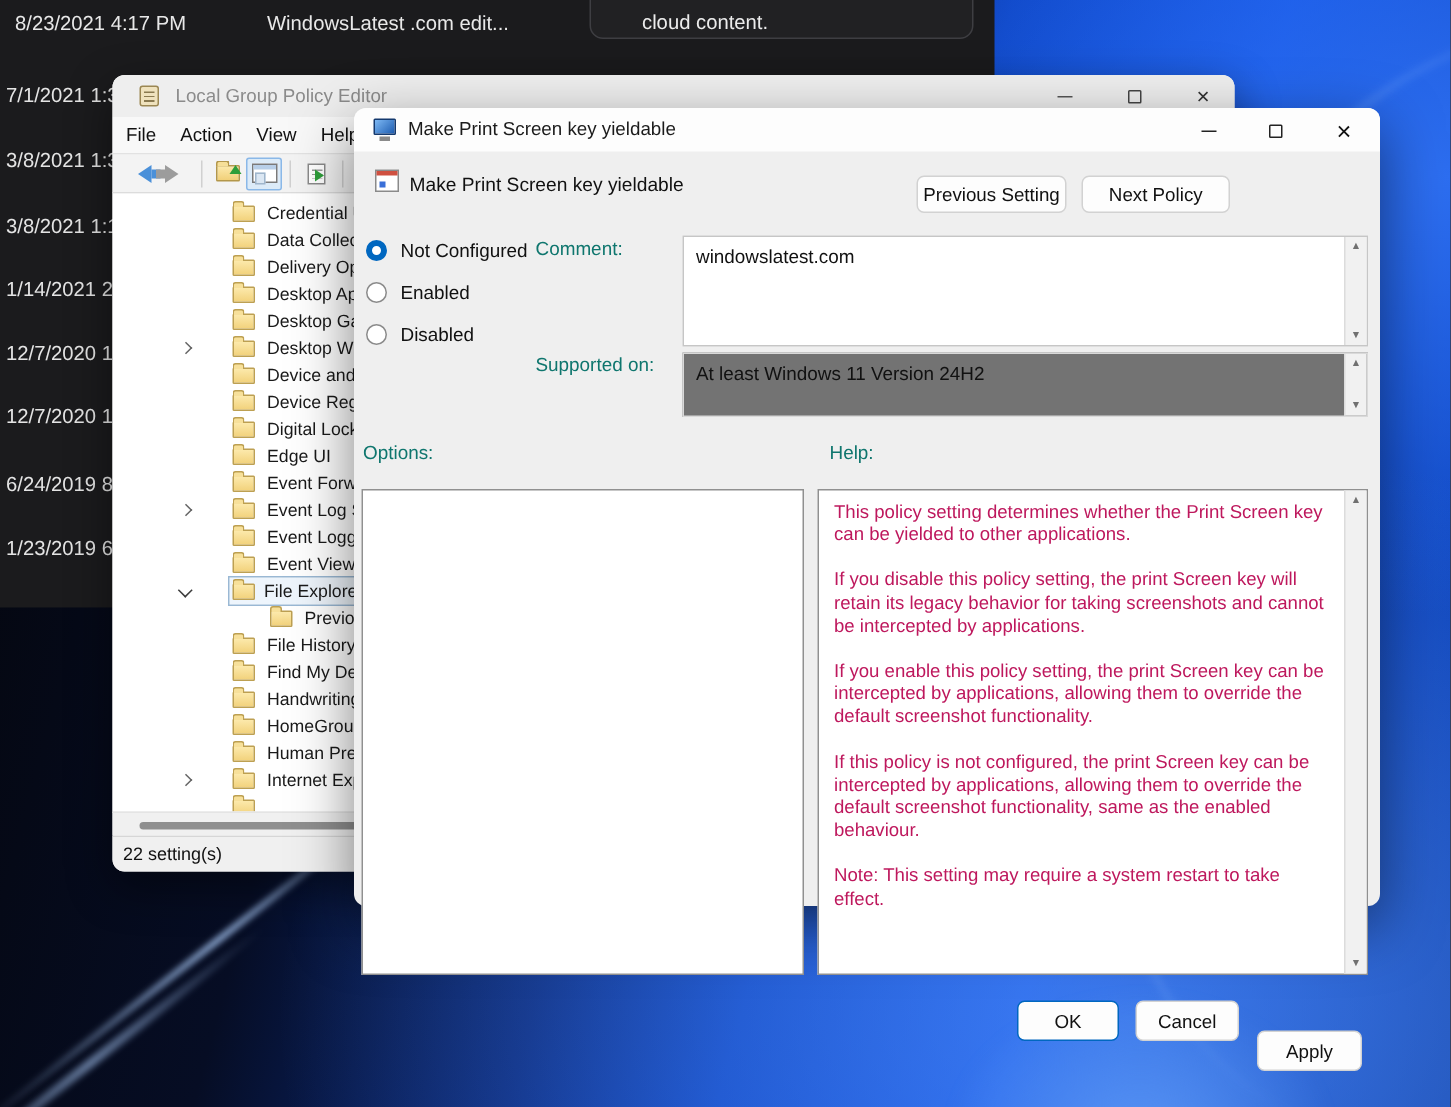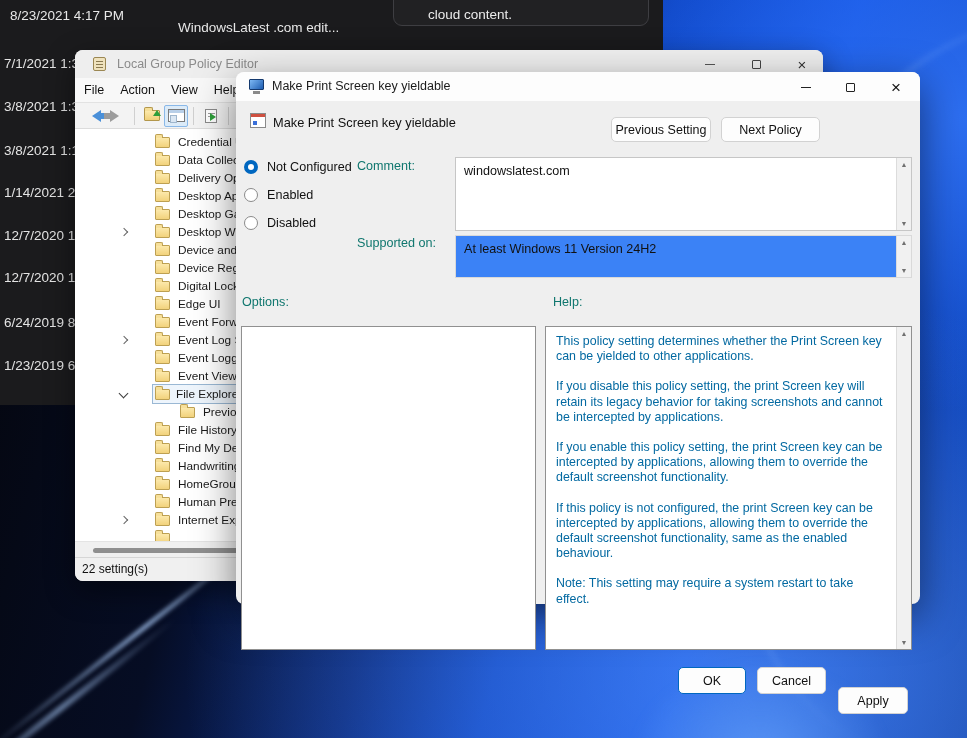--- a/index.html
+++ b/index.html
@@ -18,21 +18,21 @@
   .s2 { width:300px; height:6px; left:-90px; top:706px; transform:rotate(-38deg); opacity:.65; }
   .s3 { position:absolute; width:520px; height:760px; right:-290px; top:10px; border-radius:50%;
         border-left:4px solid rgba(150,195,255,.45); transform:rotate(16deg); filter:blur(3px); background:none; }
   .s4 { position:absolute; width:260px; height:200px; left:630px; top:660px; border-radius:50%;
         background:radial-gradient(closest-side, rgba(100,160,250,.75), rgba(100,160,250,0)); filter:blur(4px); }
 
   
   .dark-app { position:absolute; left:0; top:0; width:663px; height:405px; background:#1b1b1d; }
   .dk-row-top { position:absolute; left:0; top:8px; width:100%; height:18px; color:#e8e8e8; font-size:13.5px; }
   .dk-ts-top { position:absolute; left:10px; top:0; }
-  .dk-title-top { position:absolute; left:178px; top:12px; }
+  .dk-title-top { position:absolute; left:178px; top:0; }
   .dk-tooltip { position:absolute; left:393px; top:-17px; width:256px; height:43px; border:1px solid #3e3e42;
                 border-radius:9px; background:#212123; color:#ececec; font-size:13.5px; padding:23px 0 0 34px; }
   .dk-ts { position:absolute; left:4px; color:#e4e4e4; font-size:13.5px; white-space:nowrap; }
 
   
   .win-btn { position:absolute; width:30px; height:28px; display:flex; align-items:center; justify-content:center; }
   .glyph-min { width:10px; height:1px; background:#444; }
   .glyph-max { width:9px; height:9px; border:1px solid #444; border-radius:1px; }
   .glyph-close { font-size:15px; color:#333; line-height:1; }
 
@@ -130,30 +130,30 @@
   .radio.checked { border:4.5px solid #0067c0; }
 
   .dlg-label { position:absolute; font-size:12.6px; color:#0f766e; }
   .lb-comment { left:121px; top:87px; } .lb-supported { left:121px; top:164px; }
   .lb-options { left:6px; top:223px; } .lb-help { left:317px; top:223px; }
 
   .box { position:absolute; border:1px solid #c6c6c6; background:#fff; }
   .comment-box { left:219px; top:85px; width:457px; height:74px; }
   .comment-text { position:absolute; left:0; top:0; right:15px; bottom:0; border:none; resize:none; background:transparent;
         font-family:inherit; font-size:12.6px; color:#111; padding:6px 8px; outline:none; }
-  .supported-box { left:219px; top:163px; width:457px; height:43px; background:#3b82f6; border-color:#d9d9d9; }
+  .supported-box { left:219px; top:163px; width:457px; height:43px; background:#737373; border-color:#d9d9d9; }
   .supported-text { position:absolute; left:8px; top:6px; right:18px; font-size:12.6px; color:#111; }
   .scrollstrip { position:absolute; right:0; top:0; bottom:0; width:15px; background:#f1f1f1; border-left:1px solid #dcdcdc; }
   .sarr { position:absolute; left:0; width:100%; text-align:center; font-size:7px; color:#707070; }
   .sarr.up { top:3px; } .sarr.down { bottom:3px; }
 
   .options-box { left:5px; top:254px; width:295px; height:324px; border-color:#909090; }
   .help-box { left:309px; top:254px; width:367px; height:324px; border-color:#909090; }
   .help-text { position:absolute; left:0; top:0; right:15px; bottom:0; overflow:hidden; padding:7px 8px 0 10px;
-        font-size:12.4px; line-height:15.2px; color:#0369a1; }
+        font-size:12.4px; line-height:15.2px; color:#be185d; }
   .help-text p { margin:0 0 15px 0; }
 </style>
 </head>
 <body>
 
 <div class="stage">
   <div class="wallpaper">
     <div class="streak s1"></div>
     <div class="streak s2"></div>
     <div class="s3"></div>

